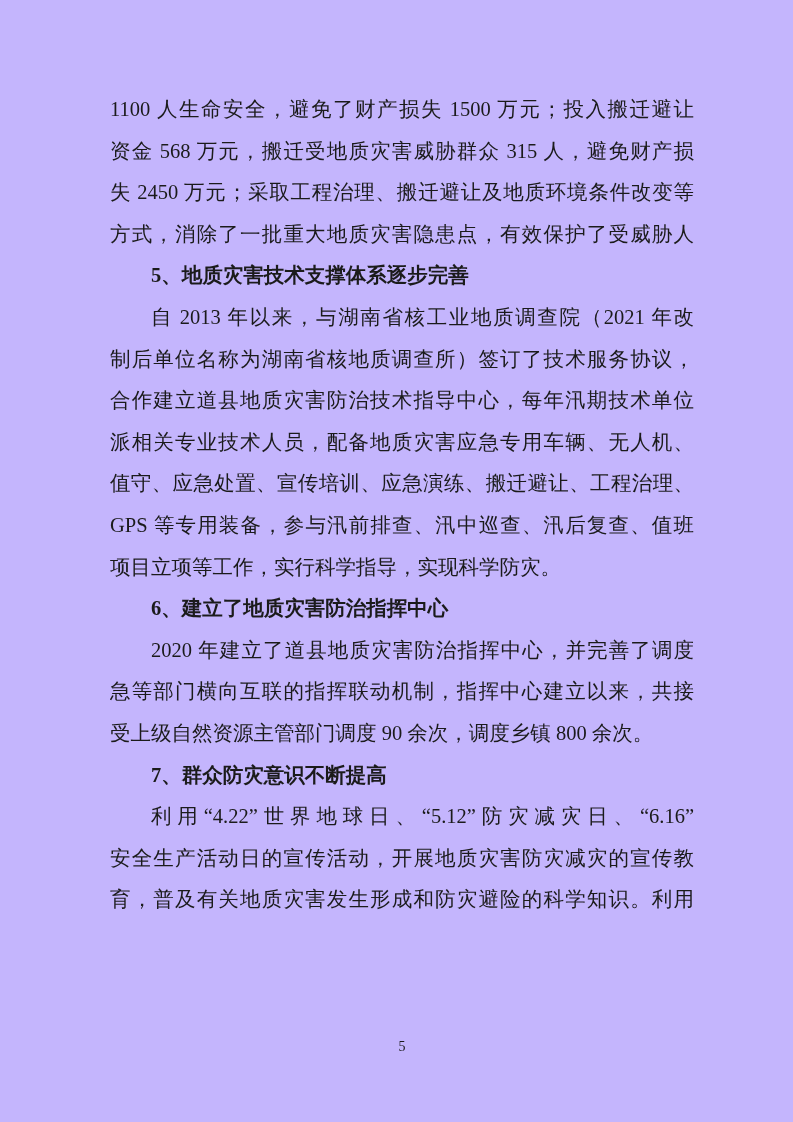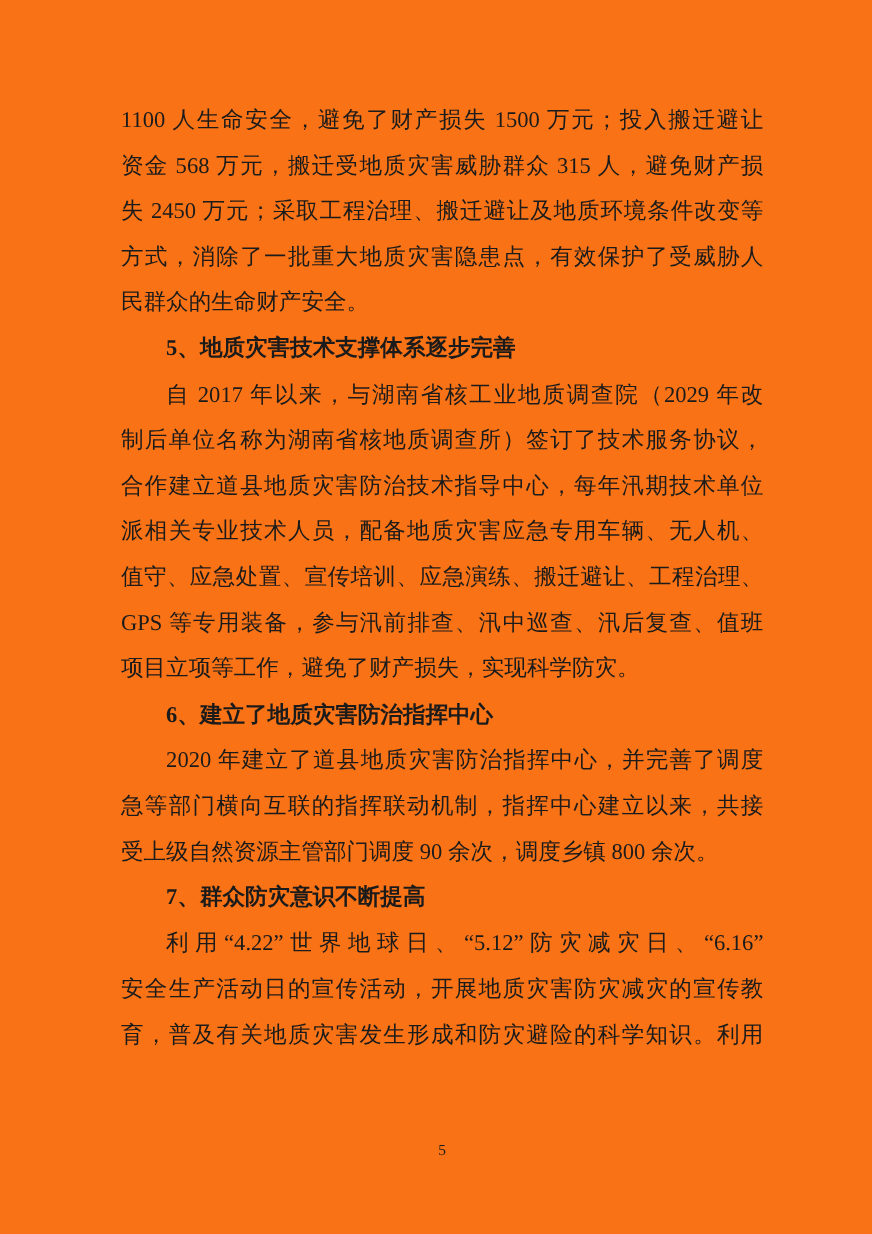--- a/index.html
+++ b/index.html
@@ -5,21 +5,21 @@
   html, body {
     margin: 0;
     padding: 0;
     background: #e8e8e8;
   }
   .page {
     position: relative;
     width: 793px;
     height: 1122px;
     margin: 0 auto;
-    background: #f97316;
+    background: #c4b5fd;
     overflow: hidden;
     font-family: "Liberation Serif", "DejaVu Serif", serif;
     color: #1b1b1b;
   }
   .text-column {
     position: absolute;
     left: 110px;
     top: 89px;
     width: 584px;
   }
@@ -56,33 +56,32 @@
 <body>
 
 <div class="page">
   <div class="text-column">
 
     <div>
       <div class="line full">1100 人生命安全，避免了财产损失 1500 万元；投入搬迁避让</div>
       <div class="line full">资金 568 万元，搬迁受地质灾害威胁群众 315 人，避免财产损</div>
       <div class="line full">失 2450 万元；采取工程治理、搬迁避让及地质环境条件改变等</div>
       <div class="line full">方式，消除了一批重大地质灾害隐患点，有效保护了受威胁人</div>
-      <div class="line">民群众的生命财产安全。</div>
     </div>
 
     <div class="line heading">5、地质灾害技术支撑体系逐步完善</div>
 
     <div>
-      <div class="line full indent">自 2017 年以来，与湖南省核工业地质调查院（2029 年改</div>
+      <div class="line full indent">自 2013 年以来，与湖南省核工业地质调查院（2021 年改</div>
       <div class="line full">制后单位名称为湖南省核地质调查所）签订了技术服务协议，</div>
       <div class="line full">合作建立道县地质灾害防治技术指导中心，每年汛期技术单位</div>
       <div class="line full">派相关专业技术人员，配备地质灾害应急专用车辆、无人机、</div>
       <div class="line full">值守、应急处置、宣传培训、应急演练、搬迁避让、工程治理、</div>
       <div class="line full">GPS 等专用装备，参与汛前排查、汛中巡查、汛后复查、值班</div>
-      <div class="line">项目立项等工作，避免了财产损失，实现科学防灾。</div>
+      <div class="line">项目立项等工作，实行科学指导，实现科学防灾。</div>
     </div>
 
     <div class="line heading">6、建立了地质灾害防治指挥中心</div>
 
     <div>
       <div class="line full indent">2020 年建立了道县地质灾害防治指挥中心，并完善了调度</div>
       <div class="line full">急等部门横向互联的指挥联动机制，指挥中心建立以来，共接</div>
       <div class="line">受上级自然资源主管部门调度 90 余次，调度乡镇 800 余次。</div>
     </div>
 

